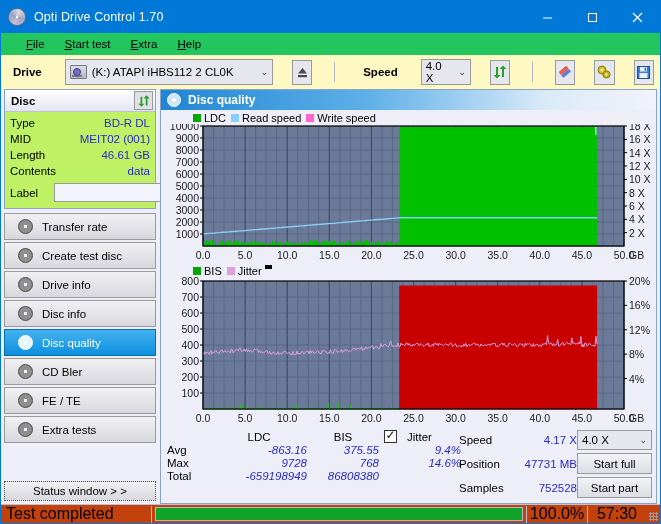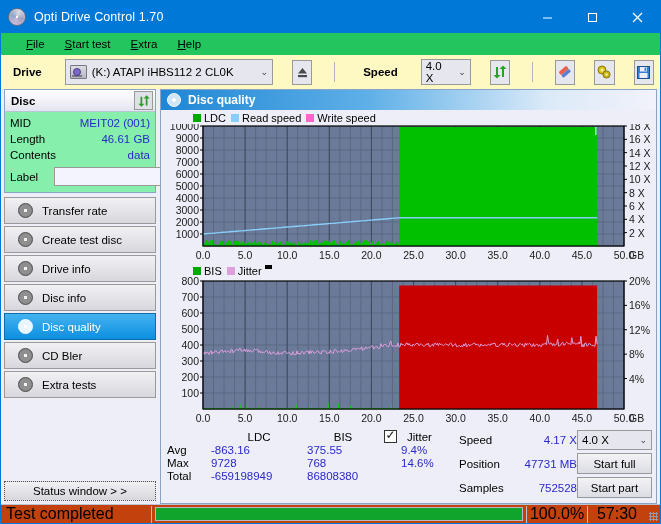--- a/index.html
+++ b/index.html
@@ -72,21 +72,21 @@
   .speed-combo { width:60px; }
   .tbtn {
     width:25px; height:25px; border:1px solid #9a9a9a; background:#e6e6ee;
     display:flex; align-items:center; justify-content:center; position:relative;
   }
   .sep { width:1px; height:20px; background:#b5b5c0; margin:0 3px; }
   
   .content { flex:1; display:flex; padding:0 3px 0 3px; gap:4px; min-height:0; }
   
   .left { width:152px; flex:0 0 152px; display:flex; flex-direction:column; }
-  .disc-box { border:1px solid #8aa4c8; background:#86efac; }
+  .disc-box { border:1px solid #8aa4c8; background:#bef264; }
   .disc-head {
     height:22px; display:flex; align-items:center; padding:0 2px 0 6px;
     background:linear-gradient(#ffffff,#e4e4f0);
     border-bottom:1px solid #b9c3d6;
   }
   .disc-head .t { font-weight:bold; font-size:11.5px; }
   .disc-head .refresh-btn {
     margin-left:auto; width:19px; height:19px; border:1px solid #9a9a9a;
     background:#e0e0e8; display:flex; align-items:center; justify-content:center;
     font-size:11px; color:#1d8a2a; font-weight:bold;
@@ -153,21 +153,21 @@
   .legend .sw { width:8px; height:8px; display:inline-block; }
   .legend .li { display:flex; align-items:center; gap:3px; }
   .chartwrap { position:relative; }
   .cursor-mark { position:absolute; width:7px; height:4px; background:#000; }
   
   .stats { display:flex; padding:3px 4px 0 6px; font-size:11.5px; }
   .stats-left { width:292px; flex:0 0 292px; }
   .stats-grid { display:grid; grid-template-columns: 44px 96px 72px 22px 60px; align-items:center; row-gap:1px; }
   .stats-grid .hd { text-align:center; }
   .stats-grid .rl { text-align:left; }
-  .stats-grid .num { color:#2929c9; }
+  .stats-grid .num { text-align:right; color:#2929c9;font-style:italic; }
   .chk { width:13px; height:13px; border:1px solid #333; background:#fff; position:relative; justify-self:center;}
   .chk:after{ content:"✓"; position:absolute; left:1px; top:-3px; font-size:12px; color:#111; }
   .stats-right { flex:1; display:grid; grid-template-columns: 54px 64px 1fr; row-gap:3px; align-items:center; }
   .stats-right .num { color:#2929c9;text-align:right; }
   .sbtn {
     height:21px; border:1px solid #9a9a9a; background:linear-gradient(#f3f3f6,#dcdce4);
     display:flex; align-items:center; justify-content:center; font-size:11.5px;
   }
   .speed-sel {
     height:20px; border:1px solid #9a9a9a; background:#e6e6ee;
@@ -288,20 +288,24 @@
         <div class="disc-head">
           <span class="t">Disc</span>
           <span class="refresh-btn">
             <svg width="14" height="14" viewBox="0 0 16 16">
               <path d="M4 3 L4 11 L1.5 11 L5 14.5 L8.5 11 L6 11 L6 3 Z" fill="#2aa02a"></path>
               <path d="M12 13 L12 5 L14.5 5 L11 1.5 L7.5 5 L10 5 L10 13 Z" fill="#2aa02a"></path>
             </svg>
           </span>
         </div>
         <div class="disc-rows">
+          <div class="drow">
+            <span class="k">Type</span>
+            <span class="v">BD-R DL</span>
+          </div>
           <div class="drow">
             <span class="k">MID</span>
             <span class="v">MEIT02 (001)</span>
           </div>
           <div class="drow">
             <span class="k">Length</span>
             <span class="v">46.61 GB</span>
           </div>
           <div class="drow">
             <span class="k">Contents</span>
@@ -334,20 +338,24 @@
           <span class="nicon"></span>
           <span>Disc info</span>
         </div>
         <div class="navitem active">
           <span class="nicon"></span>
           <span>Disc quality</span>
         </div>
         <div class="navitem">
           <span class="nicon"></span>
           <span>CD Bler</span>
+        </div>
+        <div class="navitem">
+          <span class="nicon"></span>
+          <span>FE / TE</span>
         </div>
         <div class="navitem">
           <span class="nicon"></span>
           <span>Extra tests</span>
         </div>
       </div>
 
       <div class="left-filler"></div>
       <div class="statuswin">
         <span>Status window &gt; &gt;</span>

